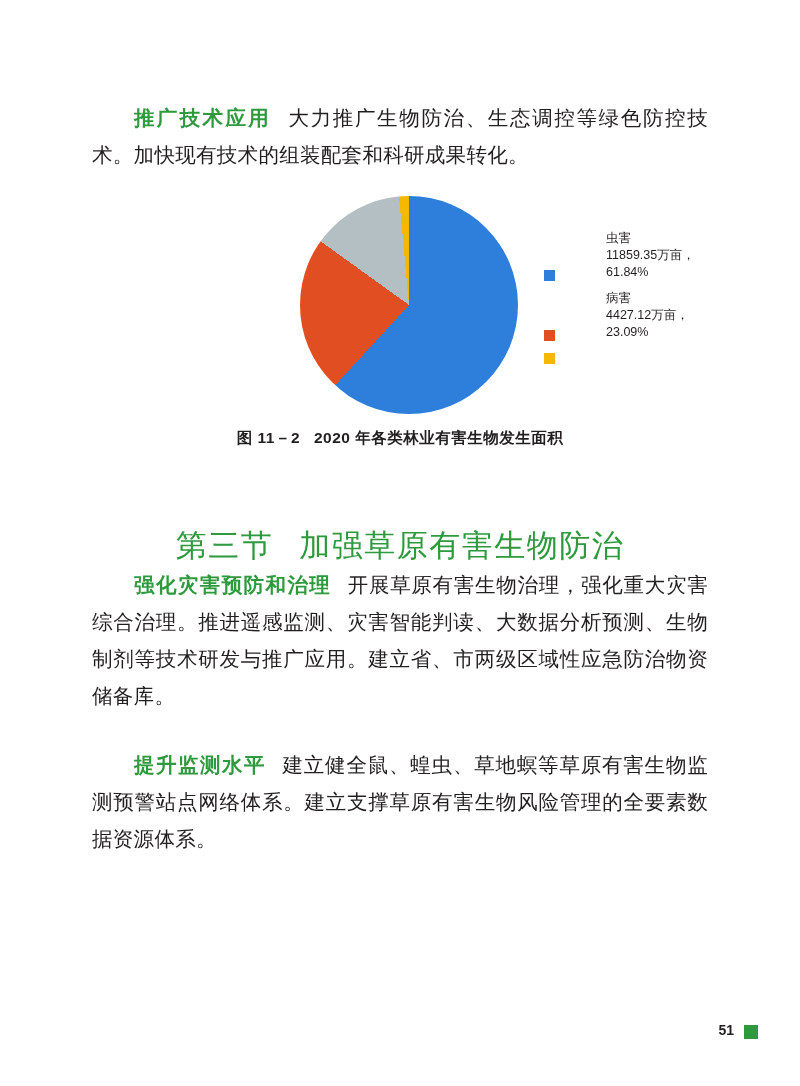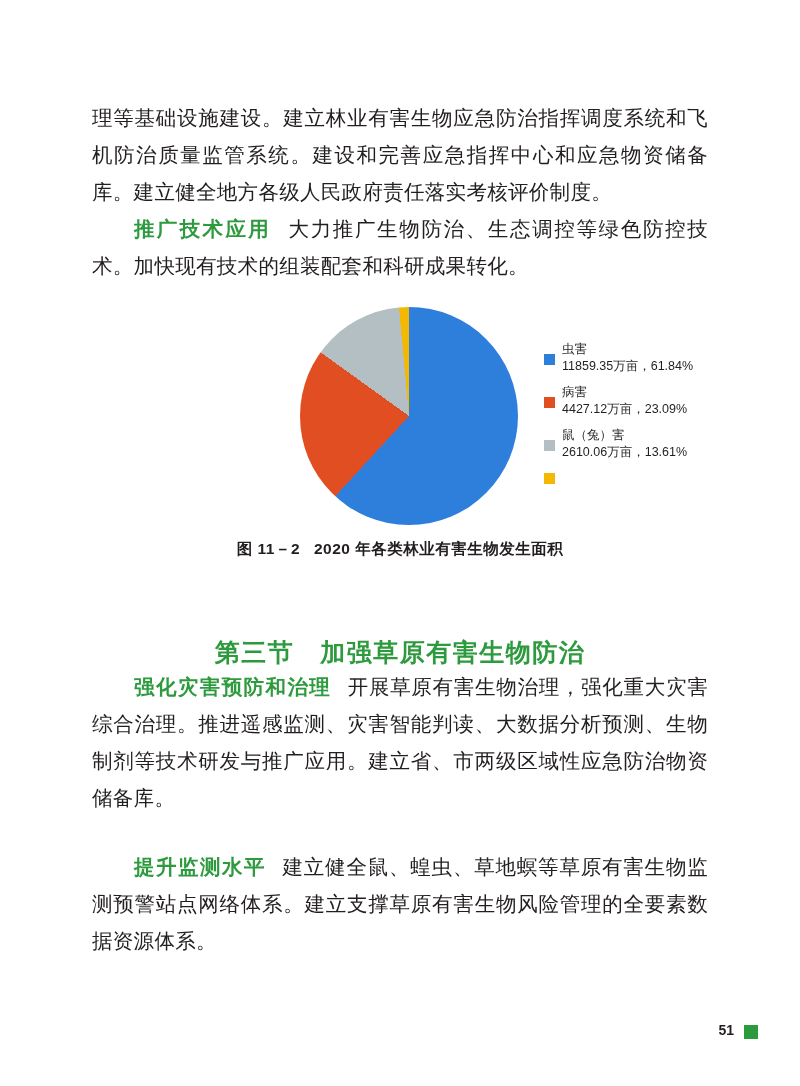--- a/index.html
+++ b/index.html
@@ -67,22 +67,23 @@
   }
   .legend {
     position: absolute;
     left: 452px;
     top: 38px;
     width: 180px;
     font-family: "Liberation Sans", "DejaVu Sans", sans-serif;
   }
   .legend-item {
     display: flex;
-    align-items: center;
+    align-items: flex-end;
     margin-bottom: 9px;
+    gap: 44px;
   }
   .swatch {
     width: 11px;
     height: 11px;
     margin-top: 3px;
     margin-right: 7px;
     flex: 0 0 auto;
   }
   .legend-text {
     font-size: 12.5px;
@@ -102,22 +103,22 @@
     font-weight: bold;
     letter-spacing: 0.5px;
     color: #231f20;
   }
   .cap-gap { display: inline-block; width: 14px; }
   
   h2.section {
     margin: 0;
     text-align: center;
     color: #2e9a3e;
-    font-size: 25px;
-    font-weight: bold;
+    font-size: 31px;
+    font-weight: normal;
     letter-spacing: 1.5px;
     font-family: "Liberation Serif", "DejaVu Serif", serif;
   }
   .sec-gap { display: inline-block; width: 26px; }
   
   .pagenum {
     position: absolute;
     right: 66px;
     bottom: 48px;
     font-family: "Liberation Sans", "DejaVu Sans", sans-serif;
@@ -133,21 +134,20 @@
     height: 14px;
     background: #2e9a3e;
   }
 </style>
 </head>
 <body>
 
 <div class="page">
   <div class="content">
 
-    <p class="para">理等基础设施建设。建立林业有害生物应急防治指挥调度系统和飞机防治质量监管系统。建设和完善应急指挥中心和应急物资储备库。建立健全地方各级人民政府责任落实考核评价制度。</p>
 
     <p class="para indent">
       <span class="lead">推广技术应用</span><span class="lead-gap"></span><span>大力推广生物防治、生态调控等绿色防控技术。加快现有技术的组装配套和科研成果转化。</span>
     </p>
 
     <div class="figure">
       <div class="pie-wrap">
         <div class="pie" style="background: conic-gradient(
                #2e7fdc 0deg 222.62deg,
                #e04e22 222.62deg 305.74deg,
@@ -164,27 +164,20 @@
           </span>
         </div>
         <div class="legend-item">
           <span class="swatch" style="background:#e04e22"></span>
           <span class="legend-text">
             <span class="legend-name">病害</span>
             <span class="legend-value">4427.12万亩，23.09%</span>
           </span>
         </div>
         <div class="legend-item">
-          <span class="swatch" style="background:#b3bfc2"></span>
-          <span class="legend-text">
-            <span class="legend-name">鼠（兔）害</span>
-            <span class="legend-value">2610.06万亩，13.61%</span>
-          </span>
-        </div>
-        <div class="legend-item">
           <span class="swatch" style="background:#f5b800"></span>
         </div>
       </div>
 
       <div class="figcaption">
         <span>图 11－2</span><span class="cap-gap"></span><span>2020 年各类林业有害生物发生面积</span>
       </div>
     </div>
 
     <h2 class="section" style="margin-top:78px;">

